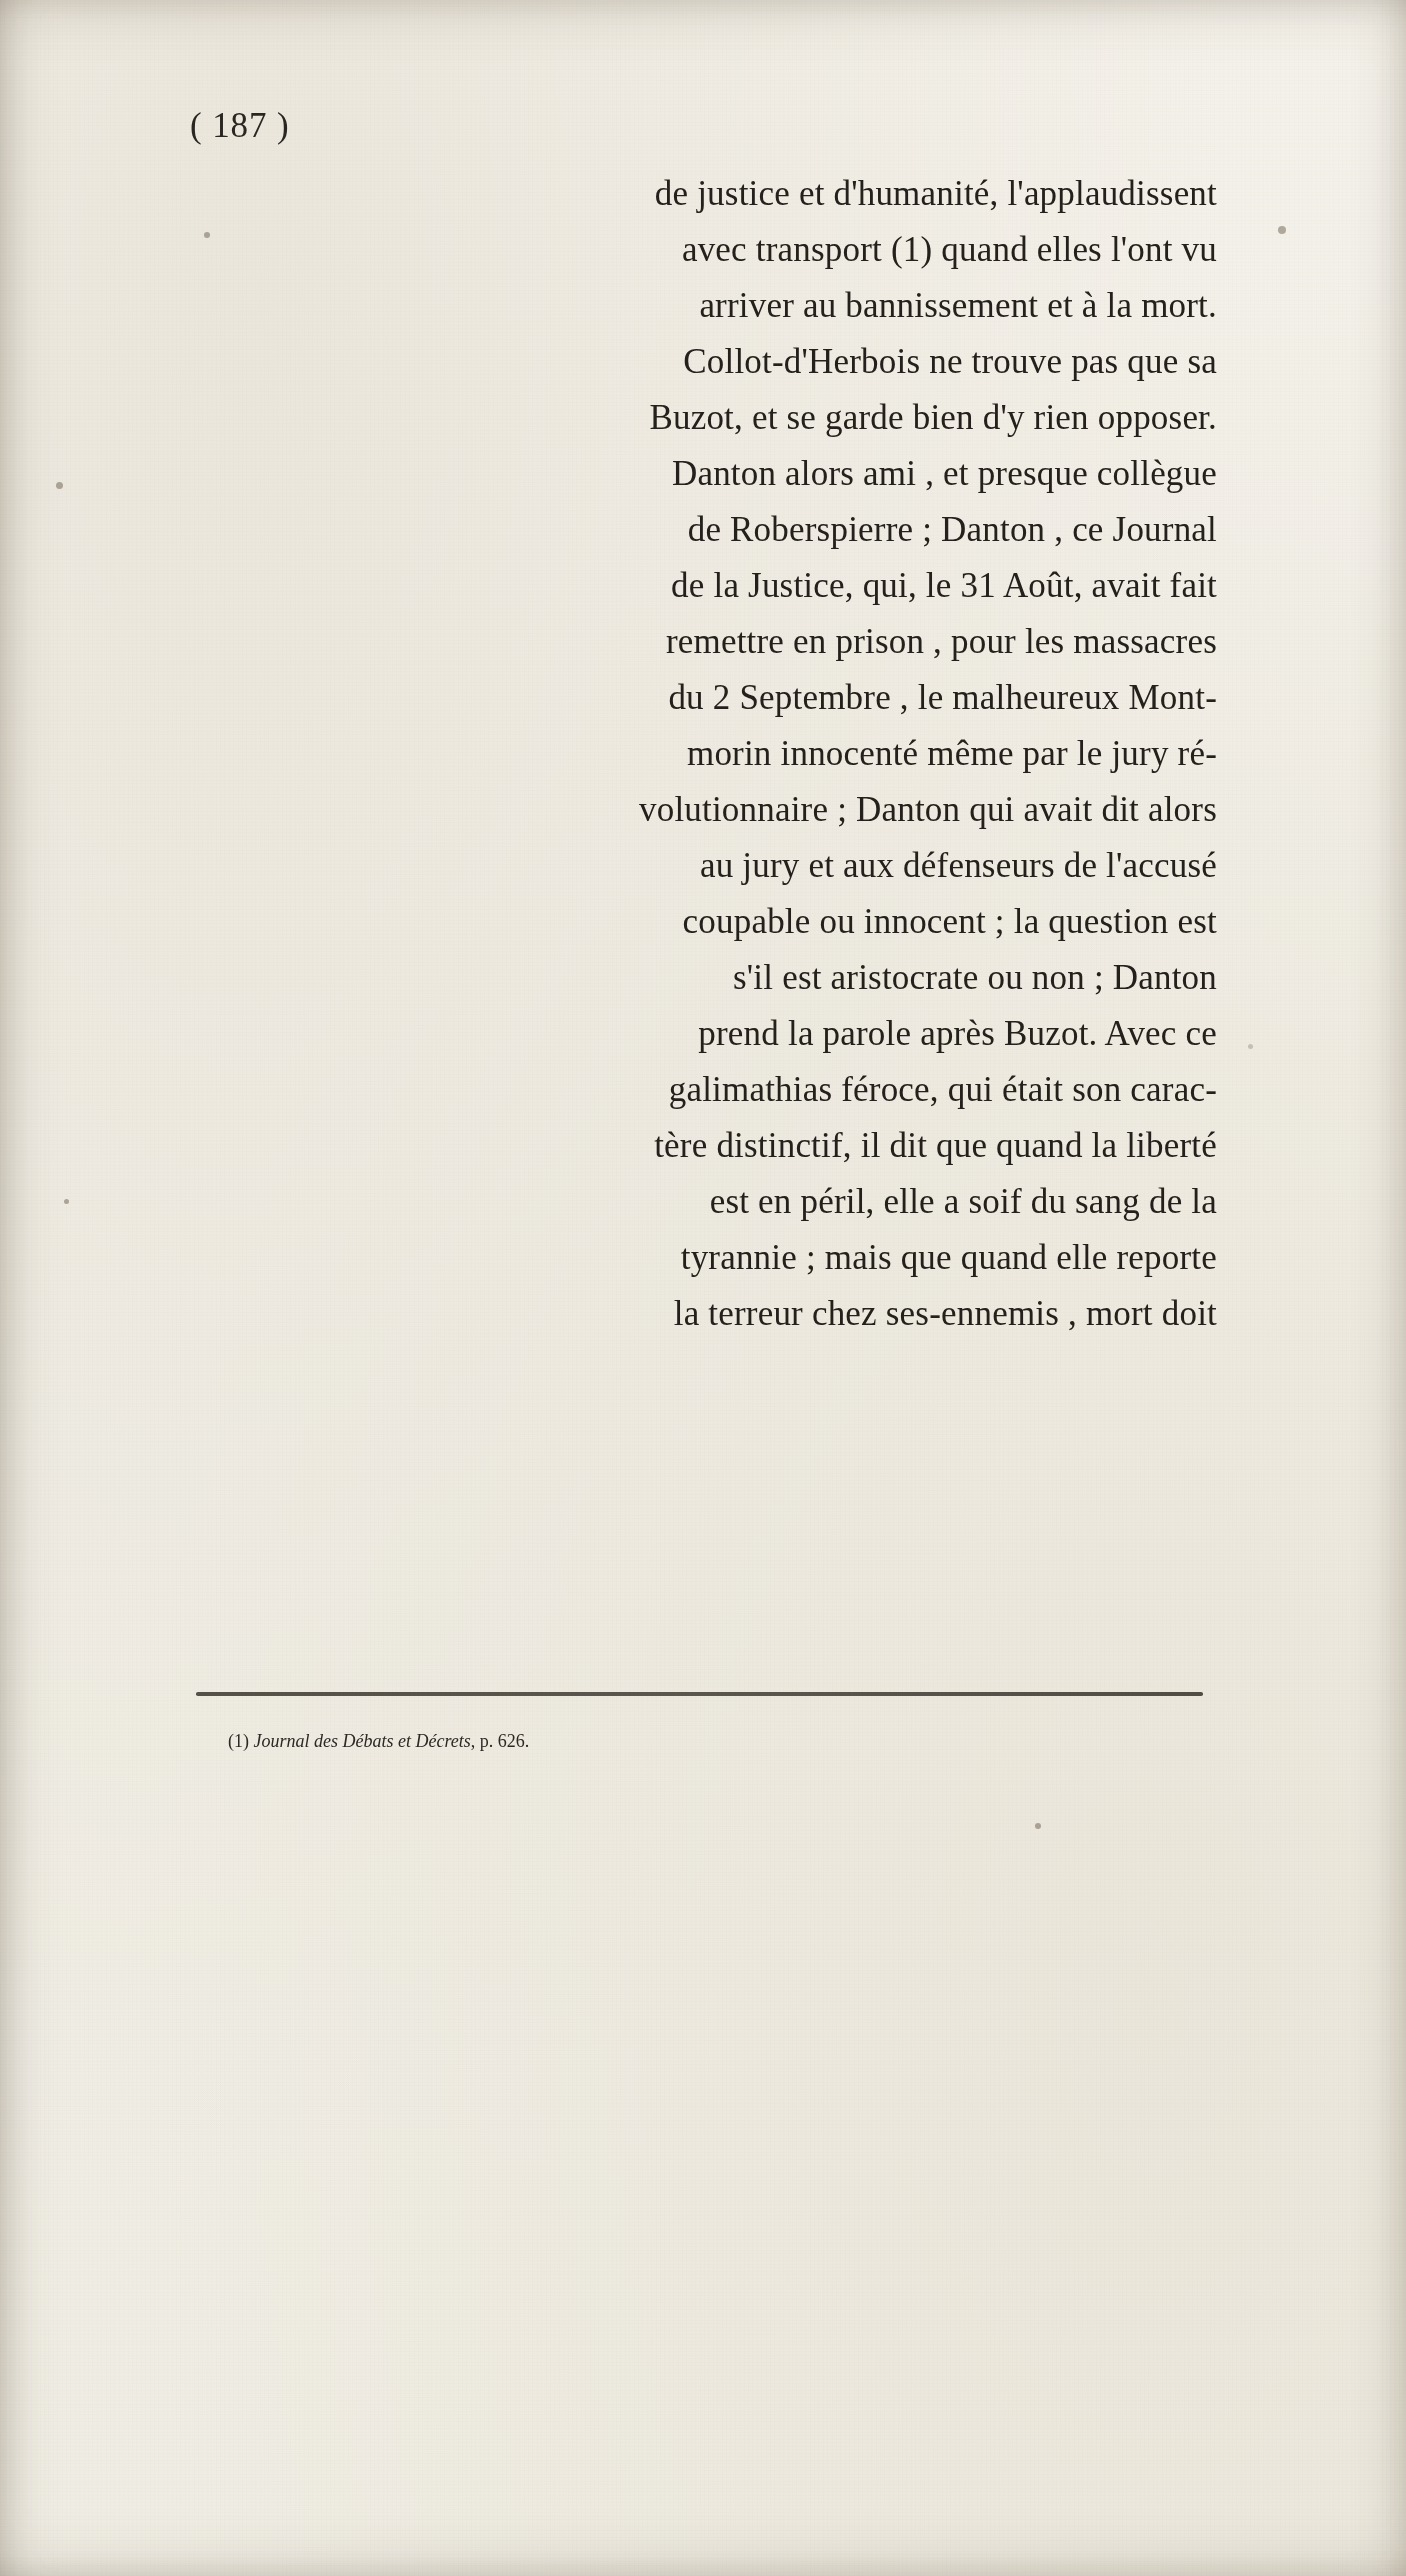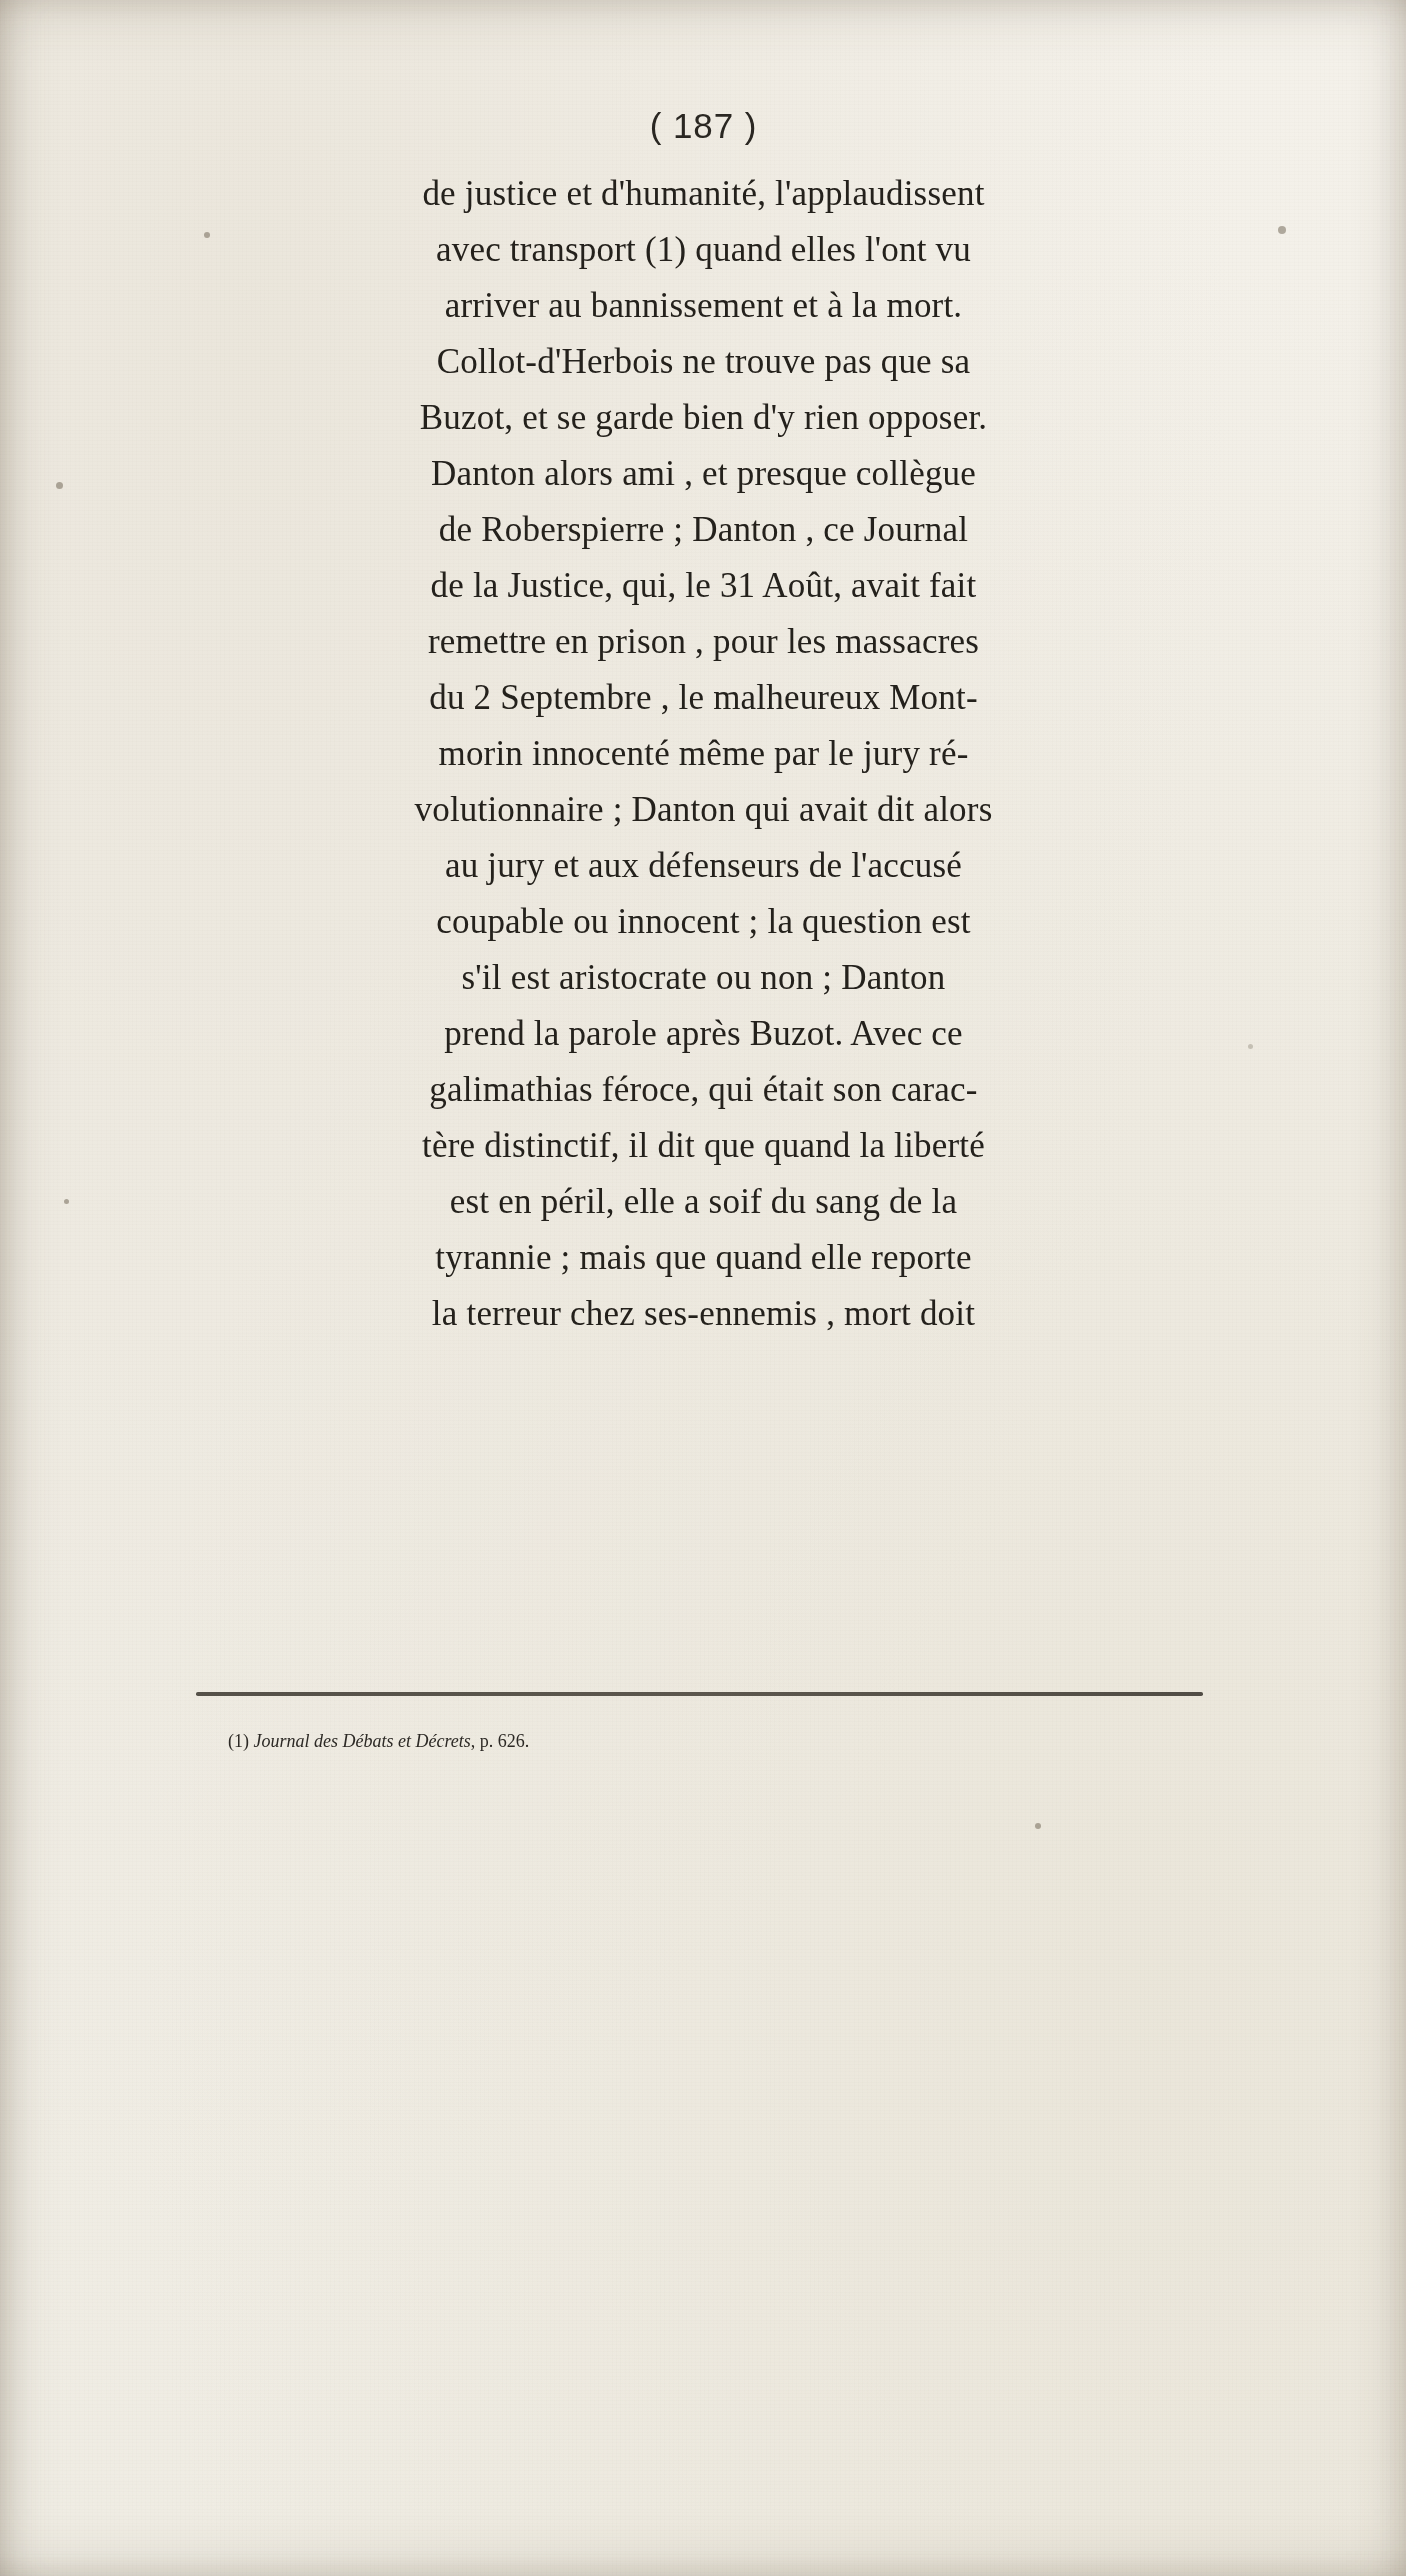--- a/index.html
+++ b/index.html
@@ -41,32 +41,32 @@
                 inset 0 35px 71px -53px rgba(90,75,55,0.40),
                 inset 0 -35px 71px -53px rgba(90,75,55,0.40);
   }
   .text-block {
     position: absolute;
     left: 190px;
     top: 106px;
     width: 1027px;
   }
   .page-number {
-    text-align: center;
+    text-align: left;
     font-size: 35px;
     letter-spacing: 0.9px;
     color: #2a2722;
     margin-bottom: 19.5px;
-    font-family: Liberation Sans, sans-serif;
+    font-family: Liberation Serif, serif;
   }
   .para {
     font-size: 35px;
     line-height: 56px;
     color: #24211c;
-    text-align: center;
+    text-align: right;
     letter-spacing: 0.2px;
   }
   .line {
     display: block;
     white-space: pre-wrap;
   }
   .line i, .ital {
     font-style: italic;
   }
   .rule {

